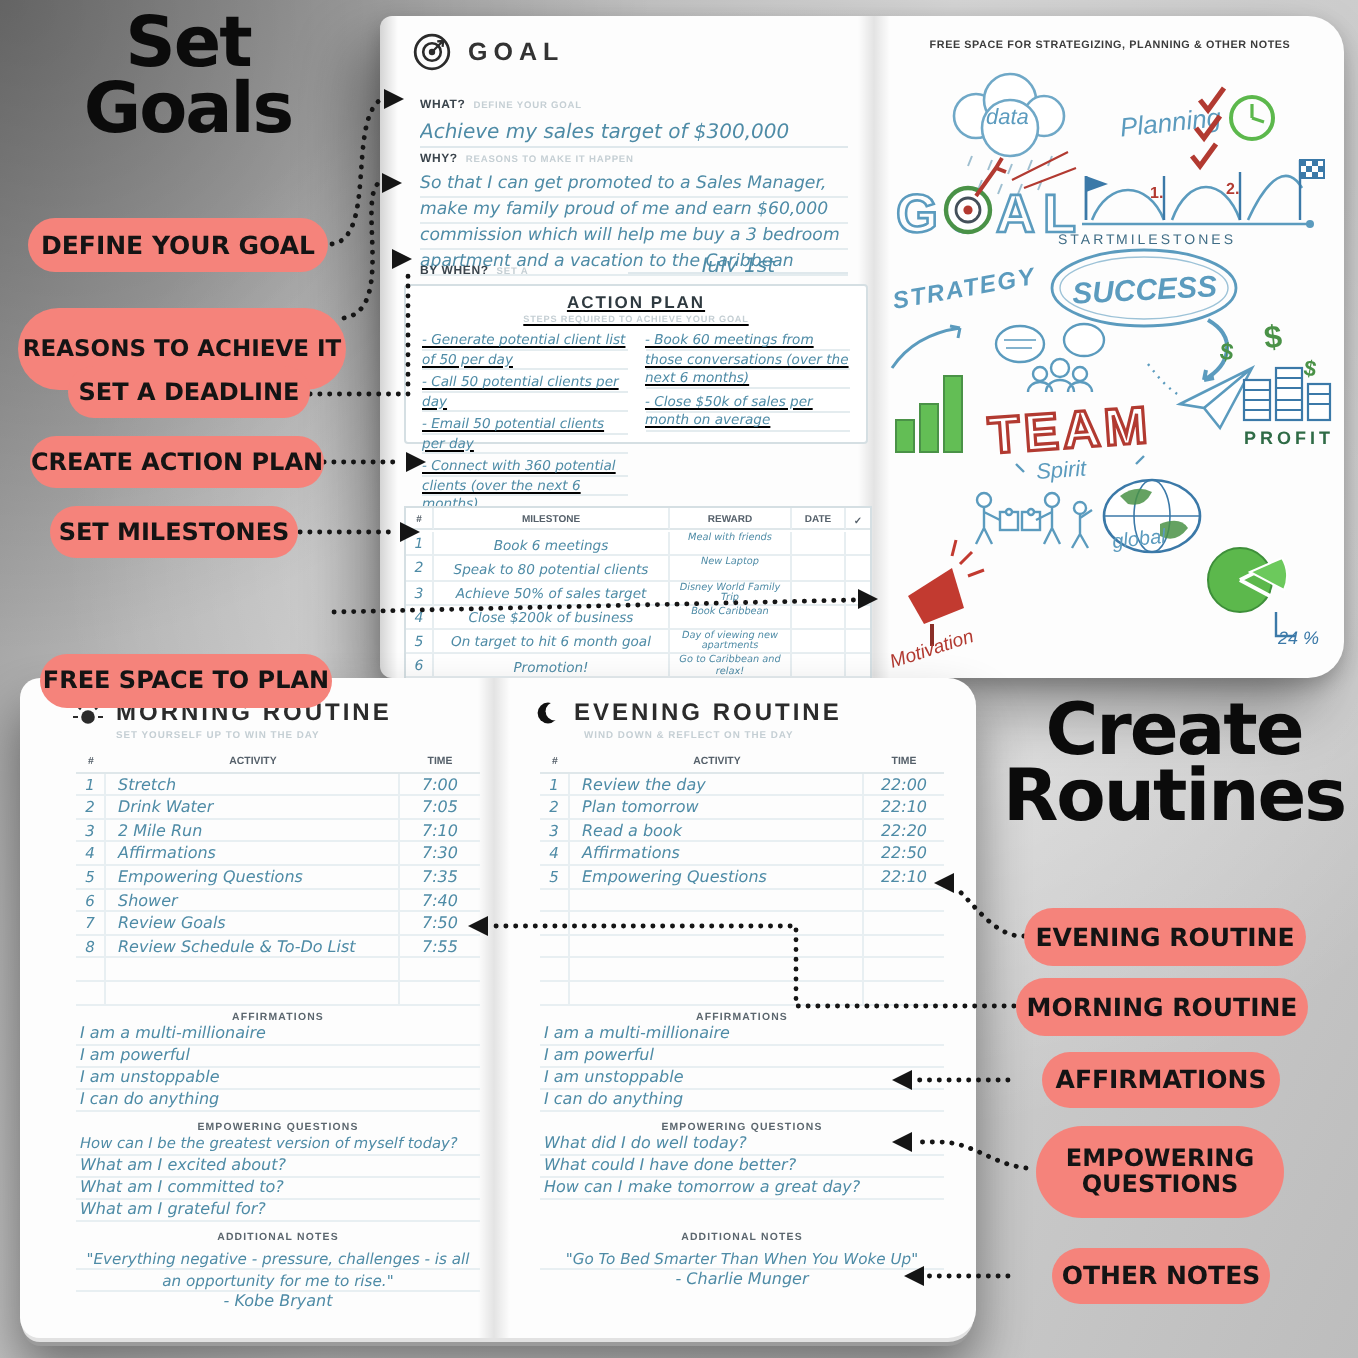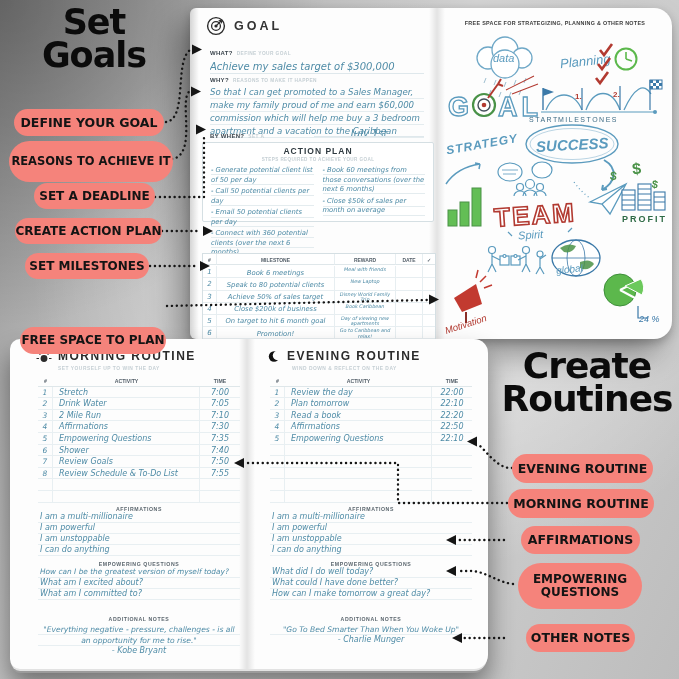--- a/index.html
+++ b/index.html
@@ -13,21 +13,21 @@
   
   .bigtitle{position:absolute;z-index:6;text-align:center;font-weight:900;color:#0b0b0b;
     letter-spacing:-1px;line-height:.93;font-family:"DejaVu Sans",sans-serif;}
   #setgoals-title{left:16px;top:6px;width:156px;font-size:35px;}
   #ct-title{left:492px;top:349px;width:190px;font-size:36px;}
   .bigtitle span{display:block;}
   .pill{position:absolute;z-index:6;background:#F5837B;border-radius:999px;display:flex;
     align-items:center;justify-content:center;text-align:center;font-weight:800;color:#141414;
     font-family:"DejaVu Sans",sans-serif;line-height:1.05;}
   #gp1{left:14px;top:109px;width:150px;height:27px;font-size:12.5px;}
-  #gp2{left:9px;top:141px;width:164px;height:41px;font-size:11.5px;}
+  #gp2{left:9px;top:154px;width:164px;height:41px;font-size:11.5px;}
   #gp3{left:34px;top:183px;width:121px;height:26px;font-size:12px;}
   #gp4{left:15px;top:218px;width:147px;height:26px;font-size:12px;}
   #gp5{left:25px;top:253px;width:124px;height:26px;font-size:12px;}
   #gp6{left:20px;top:291px;width:146px;height:27px;font-size:12px;margin-top:36px;}
   #rp1{left:512px;top:454px;width:141px;height:29px;font-size:12.5px;}
   #rp2{left:508px;top:489px;width:146px;height:29px;font-size:12.5px;}
   #rp3{left:521px;top:526px;width:119px;height:28px;font-size:12.5px;}
   #rp4{left:518px;top:563px;width:124px;height:46px;font-size:12px;border-radius:23px;padding:0 10px;}
   #rp5{left:526px;top:624px;width:109px;height:28px;font-size:12.5px;}
   
@@ -51,21 +51,21 @@
   .ruled11{background-image:repeating-linear-gradient(to bottom,transparent 0,transparent 10px,#e8eff2 10px,#e8eff2 11px);}
   
   #goal-header{position:absolute;left:16px;top:8px;display:flex;align-items:center;gap:8px;}
   #goal-header .gt{font-size:12.5px;letter-spacing:3px;color:#333;font-weight:600;}
   .field{position:absolute;left:20px;width:214px;}
   #f-what{top:33px;} #f-why{top:60px;} #f-when{top:116px;display:flex;align-items:flex-start;}
   .fval{font-size:10px;height:15px;border-bottom:1px solid #dfe8ec;padding-top:2px;white-space:nowrap;overflow:hidden;}
   #f-why .fvalm{font-size:8.6px;line-height:13px;min-height:52px;}
   #f-when .fval{border-bottom:1px solid #dfe8ec;width:120px;margin-left:28px;text-align:center;height:13px;padding-top:4px;}
   #action-plan{position:absolute;left:12px;top:134px;width:232px;height:80px;border:1px solid #d5dfe3;
-    border-radius:2px;background:#fff;padding-top:3px;}
+    border-radius:2px;background:#fff;padding-top:3px;text-decoration:underline;}
   .ap-title{font-size:8.5px;font-weight:bold;text-align:center;letter-spacing:1px;color:#2f3a40;}
   .ap-hint{font-size:4.6px;text-align:center;color:#c5cfd4;font-weight:bold;letter-spacing:.4px;margin-top:1px;}
   .ap-cols{display:flex;gap:9px;padding:4px 8px 0;}
   .ap-col{width:50%;}
   .ap-item{font-size:6.8px;line-height:9.5px;margin-bottom:2px;}
   #milestones{position:absolute;left:12px;top:245px;width:234px;border:1px solid #d5dfe3;background:#fff;
     display:grid;grid-template-columns:14px 118px 61px 27px 12px;grid-auto-rows:12.2px;}
   .ms-h{font-size:5px;font-weight:bold;color:#55606a;text-align:center;padding-top:3px;
     border-bottom:1px solid #dfe7ea;border-right:1px solid #e7eef1;height:11px;}
   .ms-c{border-bottom:1px solid #e7eef1;border-right:1px solid #e7eef1;text-align:center;overflow:hidden;}
@@ -412,20 +412,21 @@
       <div class="hw-line hw">I am powerful</div>
       <div class="hw-line hw">I am unstoppable</div>
       <div class="hw-line hw">I can do anything</div>
     </div>
 
     <div class="sec" id="m-eq">
       <div class="seclabel">EMPOWERING QUESTIONS</div>
       <div class="hw-line hw sm">How can I be the greatest version of myself today?</div>
       <div class="hw-line hw">What am I excited about?</div>
       <div class="hw-line hw">What am I committed to?</div>
+      <div class="hw-line hw">What am I grateful for?</div>
     </div>
 
     <div class="sec" id="m-notes">
       <div class="seclabel">ADDITIONAL NOTES</div>
       <div class="note hw ruled11">"Everything negative - pressure, challenges - is all an opportunity for me to rise."</div>
       <div class="author hw">- Kobe Bryant</div>
     </div>
 
     <div class="r-header" id="e-header">
       <svg width="13" height="13" viewBox="0 0 13 13">

